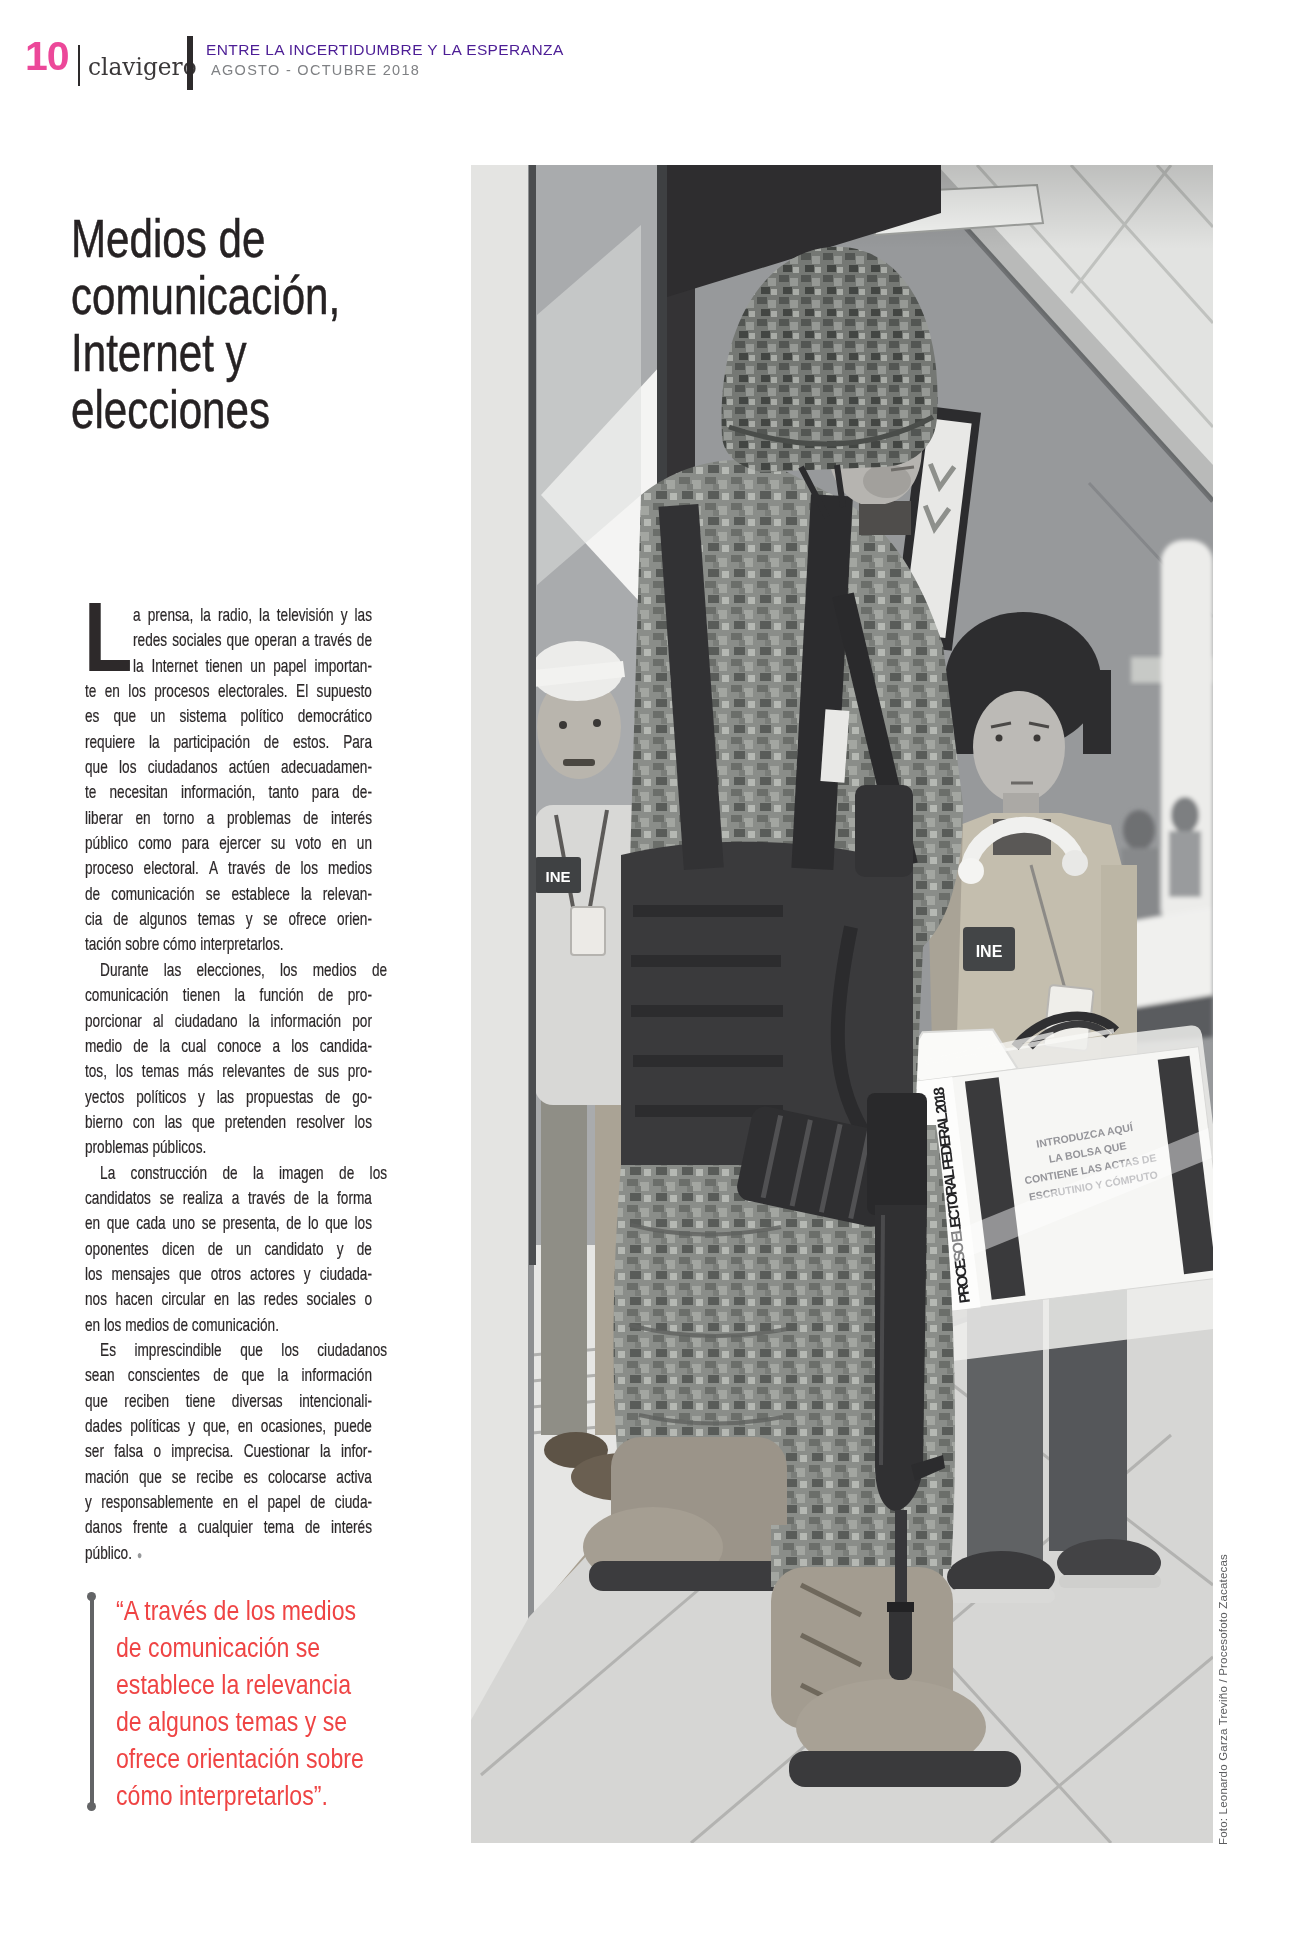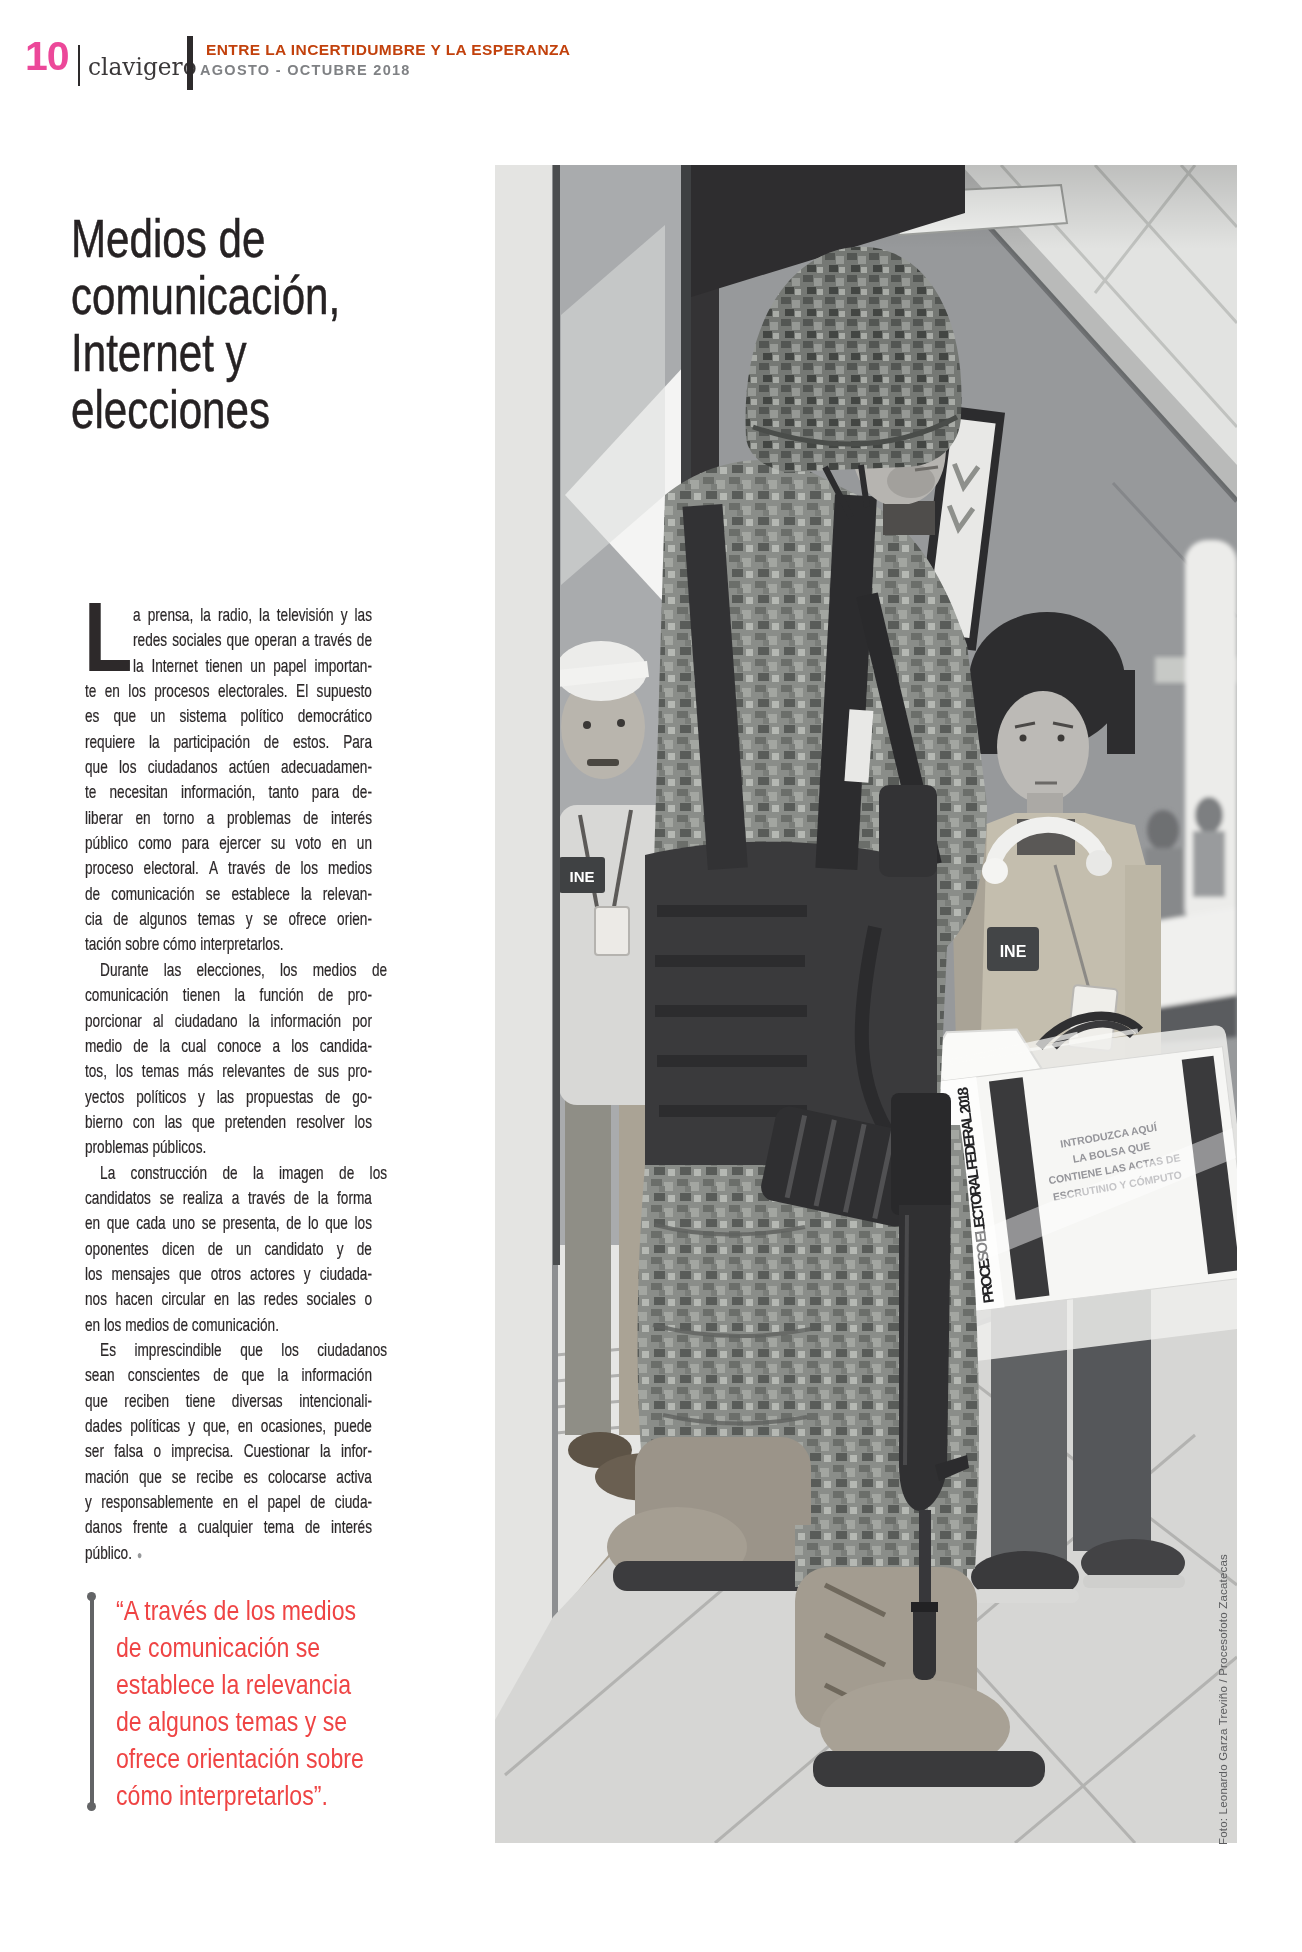--- a/index.html
+++ b/index.html
@@ -4,22 +4,22 @@
 <style>
   html,body{margin:0;padding:0;background:#ffffff;}
   .page{position:relative;width:1302px;height:1952px;background:#fff;overflow:hidden;
         font-family:"Liberation Sans",sans-serif;color:#2c2829;}
   
   .hdr-num{position:absolute;left:25px;top:33px;font-size:41px;font-weight:bold;color:#ec4899;letter-spacing:-1px;}
   .hdr-bar-thin{position:absolute;left:78px;top:45px;width:2px;height:41px;background:#2d2a2b;}
   .hdr-mag{position:absolute;left:88px;top:52px;font-family:"DejaVu Serif",serif;font-size:25px;color:#3a3738;
            transform:scaleX(.93);transform-origin:0 0;}
   .hdr-bar-thick{position:absolute;left:187px;top:36px;width:6px;height:54px;background:#2d2a2b;}
-  .hdr-sec{position:absolute;left:206px;top:41px;font-size:15.5px;font-weight:bold;color:#c2410c;letter-spacing:.4px;}
-  .hdr-date{position:absolute;left:200px;top:62px;font-size:14.5px;font-weight:bold;color:#7f8184;letter-spacing:1.3px;}
+  .hdr-sec{position:absolute;left:206px;top:41px;font-size:15.5px;font-weight:normal;color:#4c1d95;letter-spacing:.4px;}
+  .hdr-date{position:absolute;left:211px;top:62px;font-size:14.5px;font-weight:normal;color:#7f8184;letter-spacing:1.3px;}
   
   .author{position:absolute;left:85px;top:146px;font-size:18px;font-weight:bold;color:#4c4c4e;line-height:23px;}
   .author .role{font-weight:normal;font-style:italic;font-size:16.5px;}
   .author .org{font-weight:normal;font-style:normal;font-size:12px;color:#6f7072;letter-spacing:.5px;}
   
   .title{position:absolute;left:71px;top:210px;color:#262223;}
   .tl{height:57px;line-height:57px;font-size:54px;width:368px;transform:scaleX(.78);transform-origin:0 0;
       -webkit-text-stroke:.5px #262223;white-space:nowrap;}
   
   .dropcap{position:absolute;left:84px;top:601px;font-size:99px;line-height:72px;font-weight:bold;color:#2d292a;
@@ -31,21 +31,21 @@
   .jl span{white-space:pre;}
   .dc{padding-left:67px;width:333px;}
   .ind{padding-left:21px;}
   .endmark{color:#97999b;font-size:12px;margin-left:7px;-webkit-text-stroke:0;}
   
   .quote-rule{position:absolute;left:90px;top:1599px;width:3.5px;height:205px;background:#636466;}
   .qdot{position:absolute;width:9px;height:9px;border-radius:50%;background:#636466;}
   .quote{position:absolute;left:116px;top:1592px;color:#ef4444;}
   .ql{height:37px;line-height:37px;font-size:27.5px;width:333px;transform:scaleX(.84);transform-origin:0 0;white-space:nowrap;}
   
-  .photo{position:absolute;left:471px;top:165px;width:742px;height:1476px;background:#97999b;margin-left:24px;}
+  .photo{position:absolute;left:471px;top:165px;width:742px;height:1476px;background:#97999b;}
   .credit{position:absolute;left:1217px;top:1573px;width:15px;height:272px;font-size:11.5px;color:#5c5d5f;
           writing-mode:vertical-rl;transform:rotate(180deg);white-space:nowrap;letter-spacing:.2px;}
 </style>
 </head>
 <body>
 
 <div class="page">
 
   <div class="hdr-num">10</div>
   <div class="hdr-bar-thin"></div>

